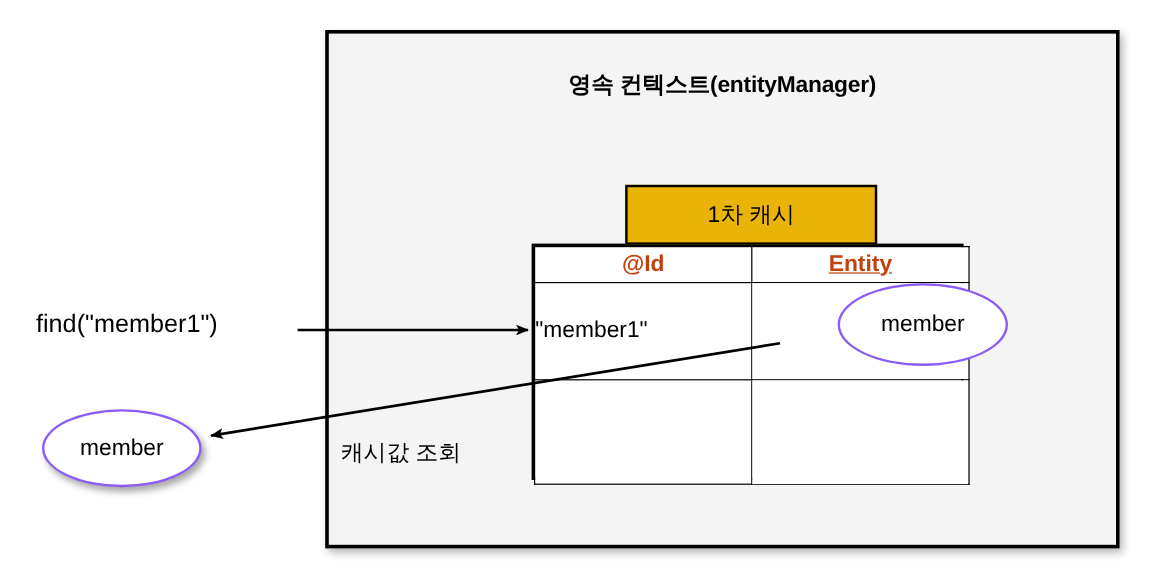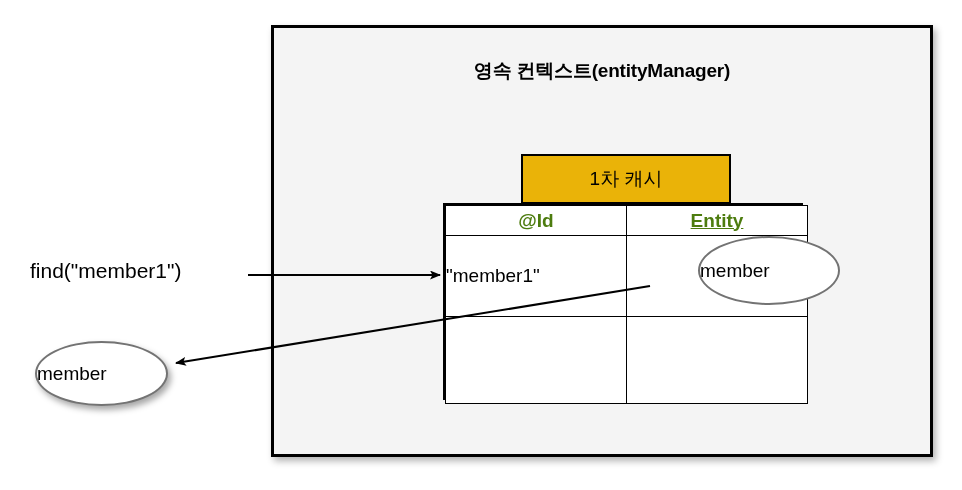--- a/index.html
+++ b/index.html
@@ -82,47 +82,47 @@
   .cache-table td {
     border: 1px solid #000000;
     padding: 0;
     background: #ffffff;
   }
   .cache-table th {
     height: 29px;
     font-size: 19px;
     font-weight: bold;
     text-align: center;
-    color: #4d7c0f;
+    color: #c2410c;
   }
   .cache-table td {
     vertical-align: middle;
     font-size: 19px;
     color: #000000;
   }
   .cache-table .col-id   { width: 180px; }
   .cache-table .col-ent  { width: 180px; text-decoration: underline; }
   .row-filled { height: 81px; }
   .row-empty  { height: 87px; }
   .cell-id {
     padding-left: 10px;
     text-align: left;
   }
   .cell-entity {
     position: relative;
   }
 
   
   .ellipse {
-    border: 2px solid #737373;
+    border: 2px solid #8b5cf6;
     border-radius: 50%;
     background: #ffffff;
     display: flex;
     align-items: center;
-    justify-content: flex-start;
+    justify-content: center;
     font-size: 19px;
     color: #000000;
     box-sizing: border-box;
   }
   .entity-ellipse {
     position: absolute;
     left: 71px;
     top: 0px;
     width: 142px;
     height: 69px;
@@ -202,20 +202,21 @@
         <tr class="row-empty">
           <td class="cell-id"></td>
           <td class="cell-entity"></td>
         </tr>
       </tbody>
     </table>
   </div>
 
   <div class="find-label">find("member1")</div>
 
+  <div class="lookup-label">캐시값 조회</div>
 
   <div class="ellipse result-ellipse">
     <span>member</span>
   </div>
 
   <svg class="arrows" viewBox="0 0 962 490">
     <defs>
       <marker id="arrowhead" markerWidth="11" markerHeight="9" refX="10" refY="4.5" orient="auto" markerUnits="userSpaceOnUse">
         <path d="M0,0 L11,4.5 L0,9 L2.5,4.5 Z" fill="#000000"></path>
       </marker>

